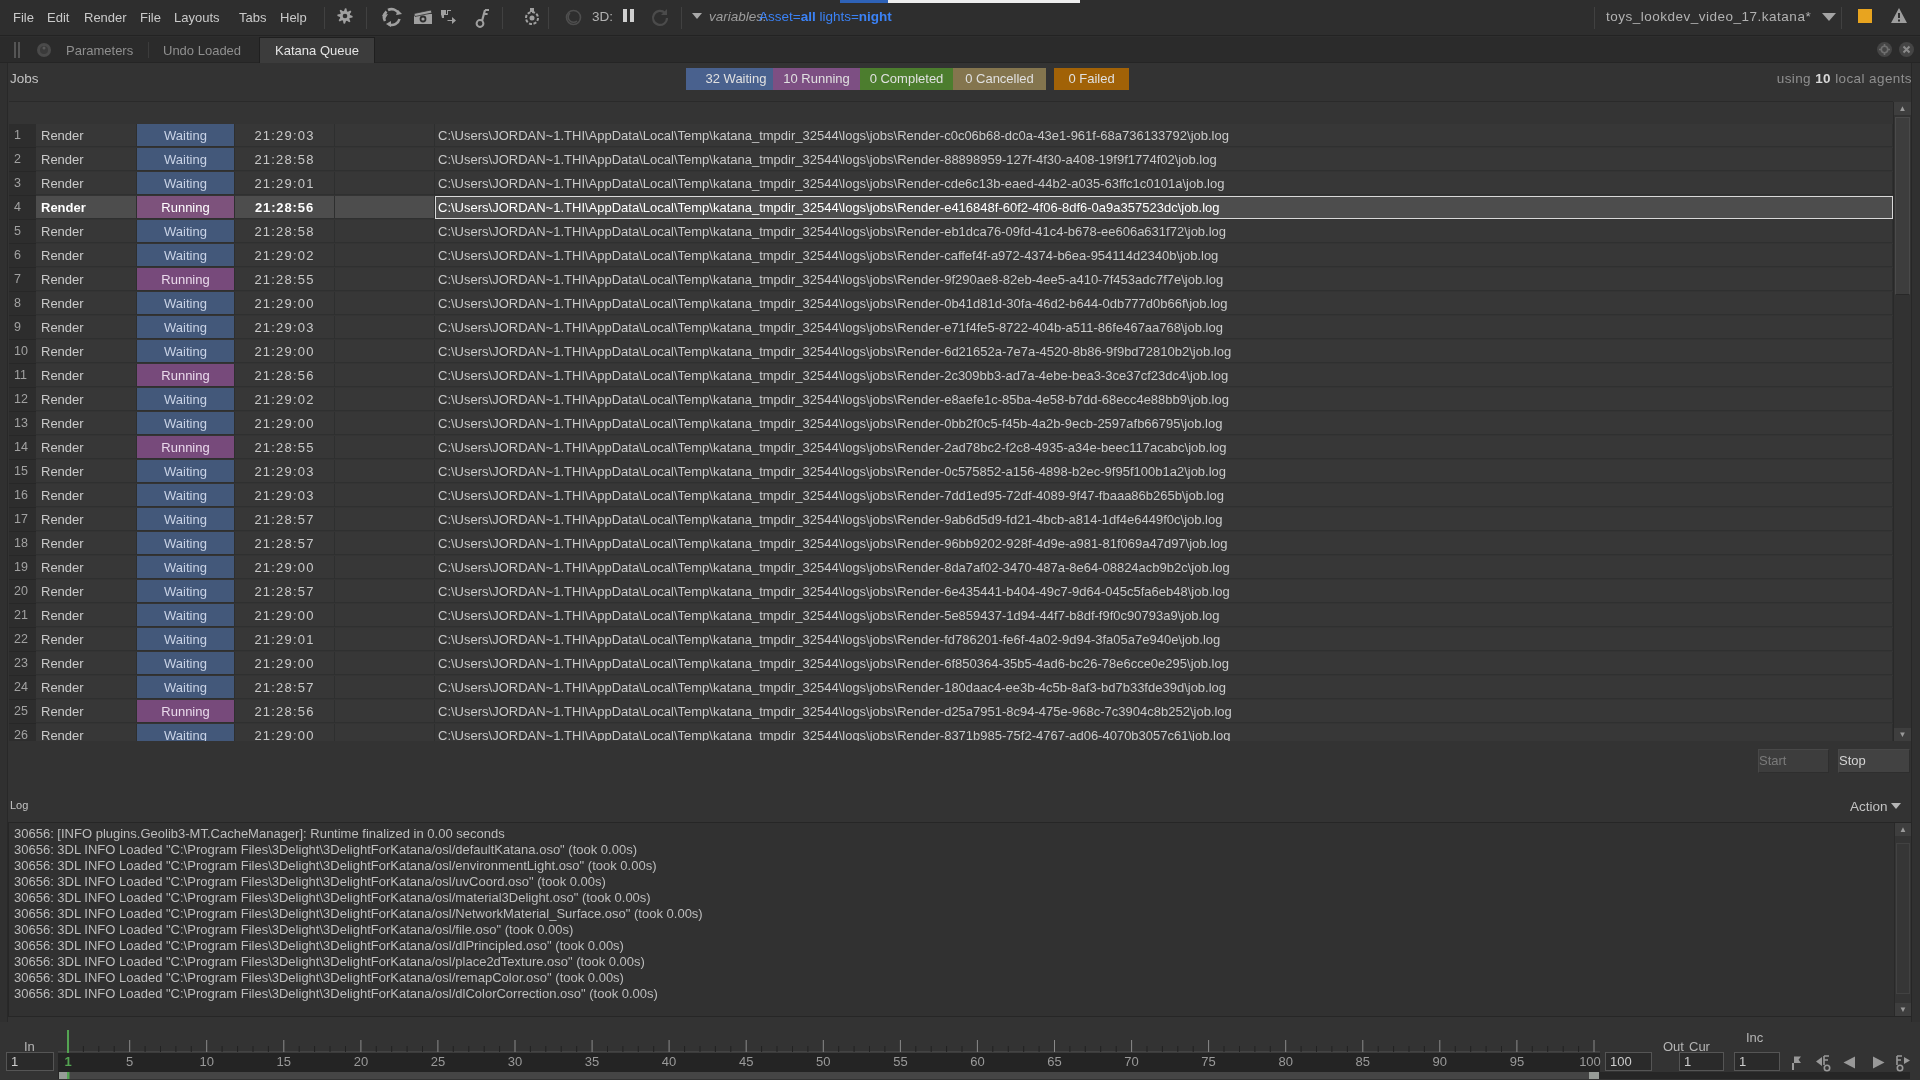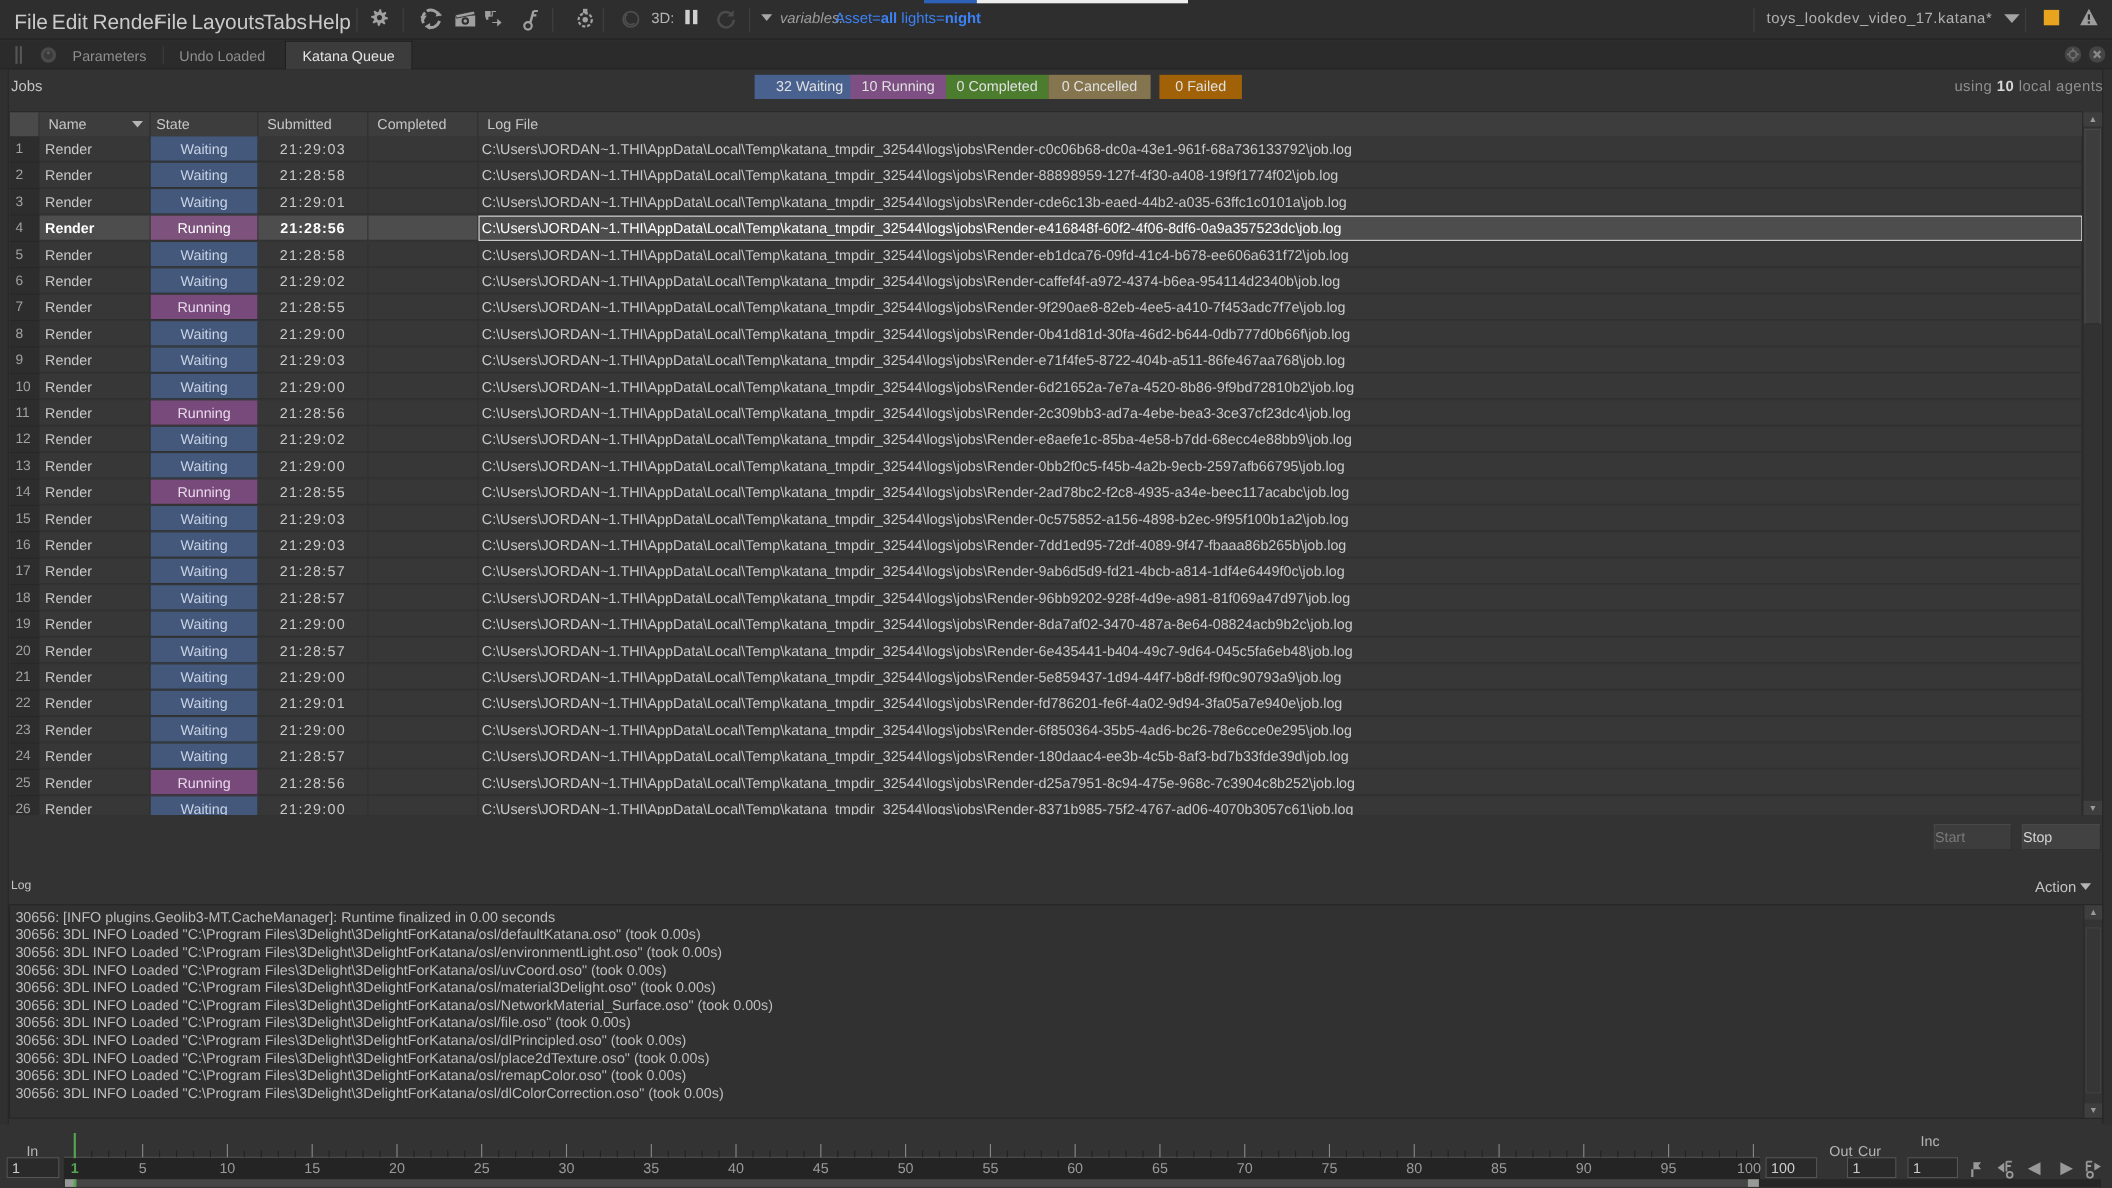--- a/index.html
+++ b/index.html
@@ -1,19 +1,19 @@
 <!DOCTYPE html>
 <html><head><meta charset="utf-8"><style>
 *{margin:0;padding:0;box-sizing:border-box;}
 body{width:1920px;height:1080px;overflow:hidden;background:#2e2e2e;font-family:"Liberation Sans",sans-serif;font-size:13px;color:#c8c8c8;}
 .abs{position:absolute;}
 #root{position:absolute;top:0;left:0;width:1920px;height:1080px;}
 
 #menubar{position:absolute;top:0;left:0;width:1920px;height:36px;background:#2e2e2e;border-bottom:1px solid #232323;}
-.menu{position:absolute;top:10px;color:#cacaca;font-size:19px;}
+.menu{position:absolute;top:10px;color:#cacaca;font-size:13px;}
 .vsep{position:absolute;top:7px;width:1px;height:22px;background:#414141;}
 
 #tabbar{position:absolute;top:37px;left:0;width:1920px;height:26px;background:#2b2b2b;}
 .tabtxt{position:absolute;top:6px;color:#8f8f8f;font-size:13px;}
 #activetab{position:absolute;left:259px;top:0;width:116px;height:26px;background:#3c3c3c;border:1px solid #1f1f1f;border-bottom:none;color:#e4e4e4;font-size:13px;text-align:center;line-height:25px;}
 
 #content{position:absolute;top:63px;left:0;width:1920px;height:959px;background:#333333;}
 .badge{position:absolute;top:68px;height:22px;line-height:22px;text-align:center;color:#e0e0e0;font-size:13px;}
 
 #tbl{position:absolute;left:9px;top:101px;width:1884px;height:640px;background:#343434;overflow:hidden;border-top:1px solid #2a2a2a;}
@@ -139,28 +139,20 @@
 <div class="abs" style="left:0;top:63px;width:8px;height:959px;background:#303030;border-right:1px solid #282828"></div>
 <div class="abs" style="left:1911px;top:63px;width:9px;height:959px;background:#303030;border-left:1px solid #272727"></div>
 <div class="abs" style="left:10px;top:71px;color:#c3c3c3;font-size:13.5px">Jobs</div>
 <div class="badge" style="left:686px;width:100px;background:#49618e">32 Waiting</div>
 <div class="badge" style="left:773px;width:87px;background:#7d4f83">10 Running</div>
 <div class="badge" style="left:860px;width:93px;background:#4c7d2e">0 Completed</div>
 <div class="badge" style="left:953px;width:93px;background:#84754e">0 Cancelled</div>
 <div class="badge" style="left:1054px;width:75px;background:#a16207">0 Failed</div>
 <div class="abs" style="left:1612px;top:71px;width:300px;text-align:right;color:#8f8f8f;font-size:13.5px;letter-spacing:0.4px">using <b style="color:#d8d8d8">10</b> local agents</div>
 <div id="tbl">
-<div id="thead">
-<div class="hcell" style="left:0;width:27px;background:#4a4a4a"></div>
-<div class="hcell" style="left:27px;width:101px">Name<span style="position:absolute;right:6px;top:8px;width:0;height:0;border-left:5px solid transparent;border-right:5px solid transparent;border-top:6px solid #b5b5b5"></span></div>
-<div class="hcell" style="left:128px;width:98px;padding-left:5px">State</div>
-<div class="hcell" style="left:226px;width:100px">Submitted</div>
-<div class="hcell" style="left:326px;width:100px">Completed</div>
-<div class="hcell" style="left:426px;width:1458px;border-right:none">Log File</div>
-</div>
 <div class="row" style="top:22px">
 <div class="numc">1</div>
 <div class="cell" style="left:27px;width:101px;background:#373737;color:#c9c9c9;padding-left:5px">Render</div>
 <div class="cell wbadge" style="left:128px;width:98px;">Waiting</div>
 <div class="cell" style="left:226px;width:100px;background:#373737;color:#c9c9c9;text-align:center;letter-spacing:1.2px">21:29:03</div>
 <div class="cell" style="left:326px;width:100px;background:#373737"></div>
 <div class="cell" style="left:426px;width:1458px;background:#373737;color:#c9c9c9;padding-left:3px;">C:\Users\JORDAN~1.THI\AppData\Local\Temp\katana_tmpdir_32544\logs\jobs\Render-c0c06b68-dc0a-43e1-961f-68a736133792\job.log</div>
 </div>
 <div class="row" style="top:46px">
 <div class="numc">2</div>

